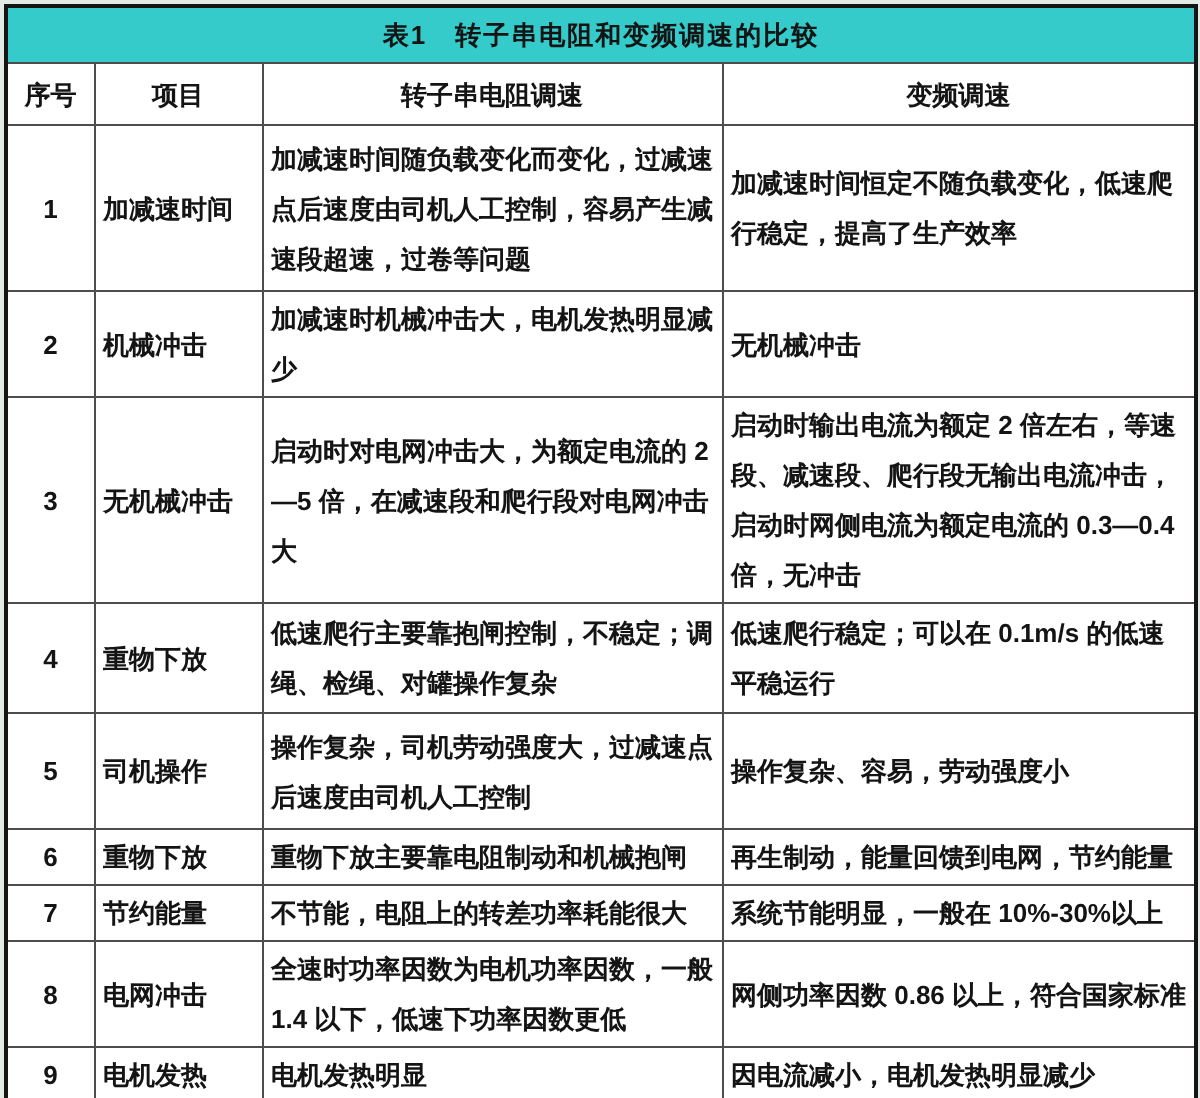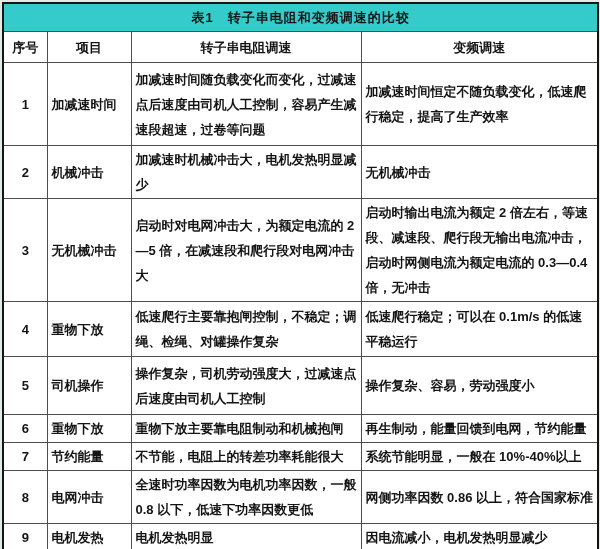--- a/index.html
+++ b/index.html
@@ -121,26 +121,26 @@
       <tr>
         <td class="c-no">6</td>
         <td class="c-item">重物下放</td>
         <td class="c-text">重物下放主要靠电阻制动和机械抱闸</td>
         <td class="c-text">再生制动，能量回馈到电网，节约能量</td>
       </tr>
       <tr>
         <td class="c-no">7</td>
         <td class="c-item">节约能量</td>
         <td class="c-text">不节能，电阻上的转差功率耗能很大</td>
-        <td class="c-text">系统节能明显，一般在 10%-40%以上</td>
+        <td class="c-text">系统节能明显，一般在 10%-30%以上</td>
       </tr>
       <tr>
         <td class="c-no">8</td>
         <td class="c-item">电网冲击</td>
-        <td class="c-text">全速时功率因数为电机功率因数，一般 0.8 以下，低速下功率因数更低</td>
+        <td class="c-text">全速时功率因数为电机功率因数，一般 1.4 以下，低速下功率因数更低</td>
         <td class="c-text">网侧功率因数 0.86 以上，符合国家标准</td>
       </tr>
       <tr>
         <td class="c-no">9</td>
         <td class="c-item">电机发热</td>
         <td class="c-text">电机发热明显</td>
         <td class="c-text">因电流减小，电机发热明显减少</td>
       </tr>
 
     </tbody>

